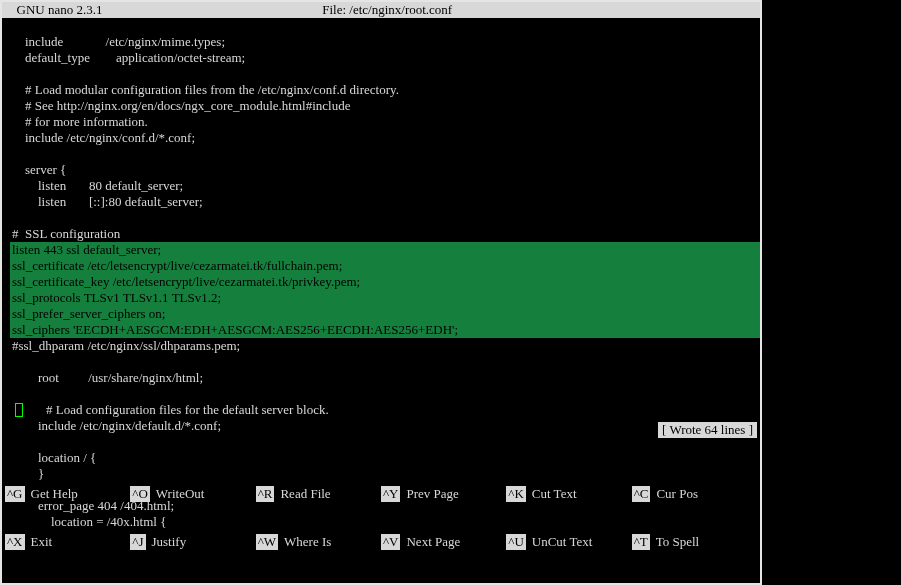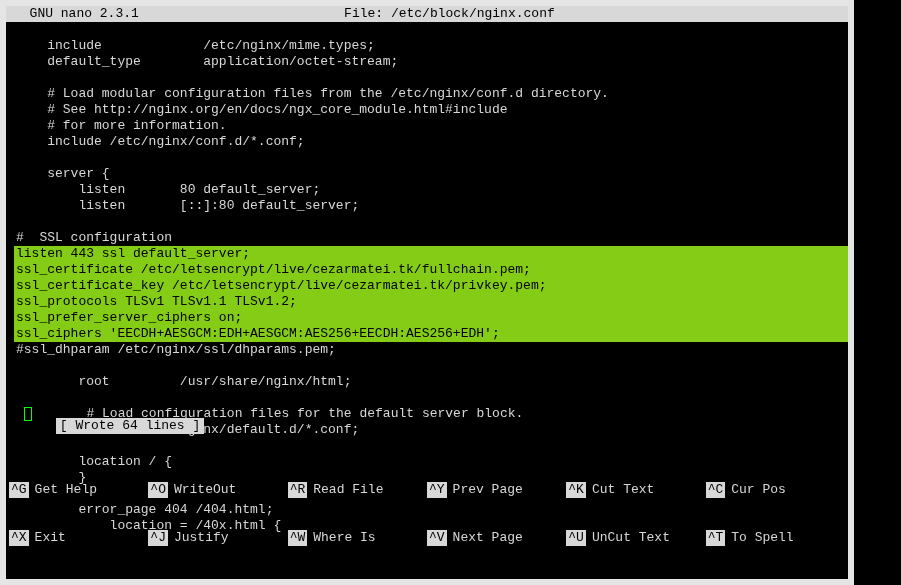--- a/index.html
+++ b/index.html
@@ -8,52 +8,53 @@
     height: 585px;
     background: #000;
     font-family: "Courier New", monospace;
     font-size: 13px;
     line-height: 16px;
     color: #d8d8d8;
     overflow: hidden;
   }
   .terminal {
     position: relative;
-    width: 854px;
+    width: 762px;
     height: 585px;
     background: #000;
-    border: 6px solid #e5e5e5;
+    border: 2px solid #e5e5e5;
+    font-family: Liberation Serif, serif;
   }
   .titlebar {
     background: #d8d8d8;
     color: #000;
     display: flex;
     white-space: pre;
     padding: 0 8px;
   }
   .titlebar .left { flex: 0 0 auto; }
   .titlebar .center { flex: 1 1 auto; text-align: center; }
   .titlebar .right { flex: 0 0 auto; width: 80px; }
   .buffer {
     position: relative;
     white-space: pre;
     margin-left: 8px;
   }
   .line { min-height: 16px; padding: 0 2px; }
-  .hl-line { background: #84cc16; color: #000; min-height:16px; padding:0 2px; }
+  .hl-line { background: #15803d; color: #000; min-height:16px; padding:0 2px; }
   .cursor {
     display: inline-block;
     width: 8px;
     height: 14px;
     border: 1px solid #00ff00;
     vertical-align: top;
     margin-top: 1px;
   }
   .status-wrap {
-    text-align: left;
+    text-align: right;
     margin-top: 0px;
   }
   .status {
     display: inline-block;
     background: #d8d8d8;
     color: #000;
     padding: 0 4px;
   }
   .help {
     position: absolute;
@@ -73,21 +74,21 @@
     display: inline-block;
   }
 </style>
 </head>
 <body>
 
 <div class="terminal">
 
   <div class="titlebar">
     <span class="left">  GNU nano 2.3.1</span>
-    <span class="center">File: /etc/block/nginx.conf</span>
+    <span class="center">File: /etc/nginx/root.conf</span>
     <span class="right"></span>
   </div>
 
   <div class="buffer" id="buffer"><div class="line"></div><div class="line">    include             /etc/nginx/mime.types;</div><div class="line">    default_type        application/octet-stream;</div><div class="line"></div><div class="line">    # Load modular configuration files from the /etc/nginx/conf.d directory.</div><div class="line">    # See http://nginx.org/en/docs/ngx_core_module.html#include</div><div class="line">    # for more information.</div><div class="line">    include /etc/nginx/conf.d/*.conf;</div><div class="line"></div><div class="line">    server {</div><div class="line">        listen       80 default_server;</div><div class="line">        listen       [::]:80 default_server;</div><div class="line"></div><div class="line">#  SSL configuration</div><div class="hl-line">listen 443 ssl default_server;</div><div class="hl-line">ssl_certificate /etc/letsencrypt/live/cezarmatei.tk/fullchain.pem;</div><div class="hl-line">ssl_certificate_key /etc/letsencrypt/live/cezarmatei.tk/privkey.pem;</div><div class="hl-line">ssl_protocols TLSv1 TLSv1.1 TLSv1.2;</div><div class="hl-line">ssl_prefer_server_ciphers on;</div><div class="hl-line">ssl_ciphers 'EECDH+AESGCM:EDH+AESGCM:AES256+EECDH:AES256+EDH';</div><div class="line">#ssl_dhparam /etc/nginx/ssl/dhparams.pem;</div><div class="line"></div><div class="line">        root         /usr/share/nginx/html;</div><div class="line"></div><div class="line"><span> </span><span class="cursor"></span><span>       # Load configuration files for the default server block.</span></div><div class="line">        include /etc/nginx/default.d/*.conf;</div><div class="line"></div><div class="line">        location / {</div><div class="line">        }</div><div class="line"></div><div class="line">        error_page 404 /404.html;</div><div class="line">            location = /40x.html {</div></div>
 
   <div class="help">
     <div class="status-wrap">
       <span class="status">[ Wrote 64 lines ]</span>
     </div>
     <div class="help-row" id="help-row1"><div class="help-cell"><span class="key">^G</span><span>Get Help</span></div><div class="help-cell"><span class="key">^O</span><span>WriteOut</span></div><div class="help-cell"><span class="key">^R</span><span>Read File</span></div><div class="help-cell"><span class="key">^Y</span><span>Prev Page</span></div><div class="help-cell"><span class="key">^K</span><span>Cut Text</span></div><div class="help-cell"><span class="key">^C</span><span>Cur Pos</span></div></div>

